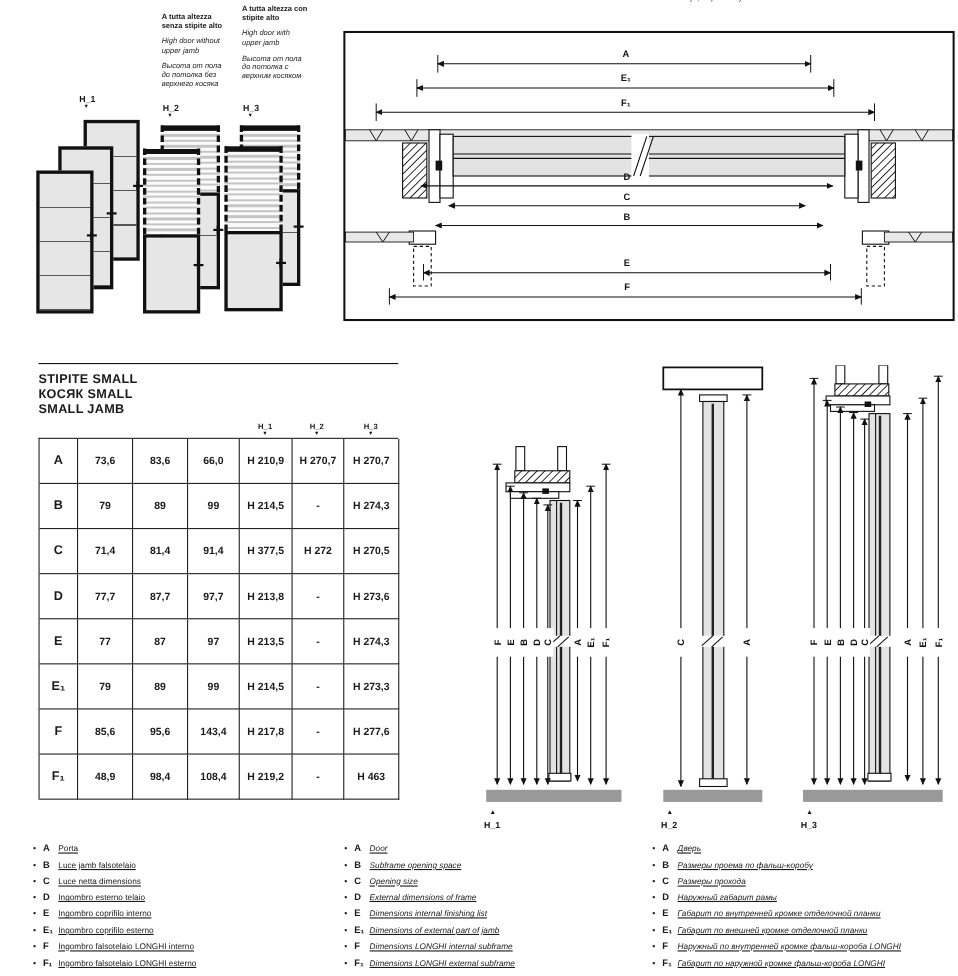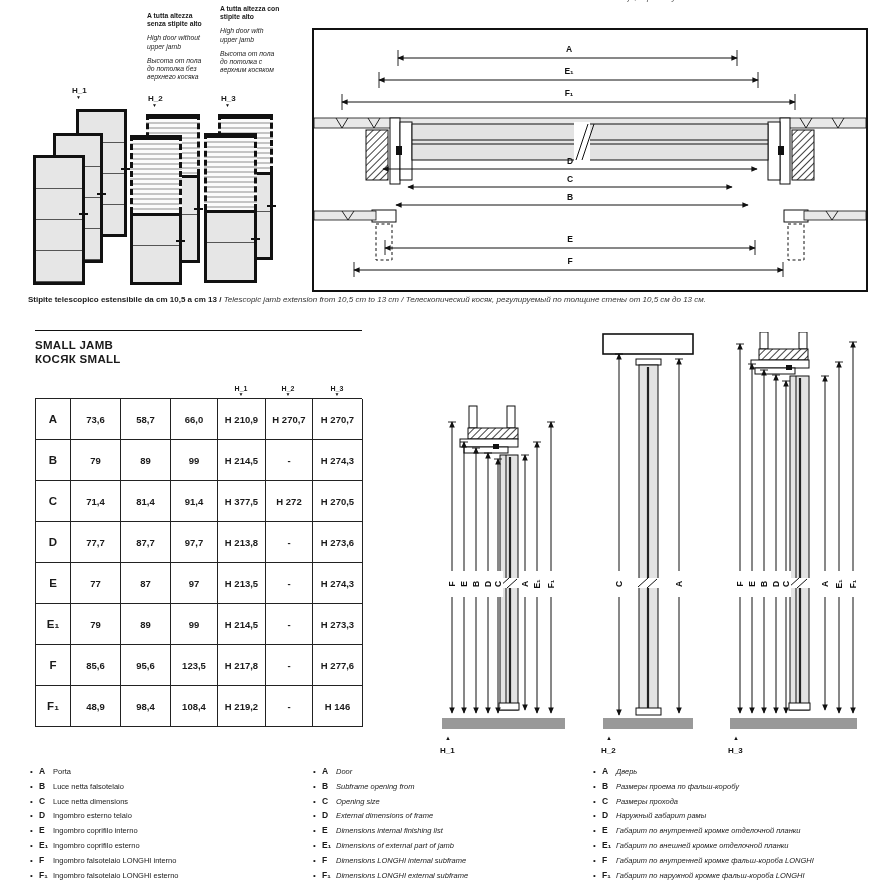--- a/index.html
+++ b/index.html
@@ -47,21 +47,21 @@
           border-left:1px solid #222;border-top:1px solid #222;}
   .t-cell{border-right:1px solid #222;border-bottom:1px solid #222;display:flex;align-items:center;justify-content:center;
           font-size:9.5px;font-weight:bold;}
   .t-label{font-size:11.5px;}
 
   
   .legend{top:766px;width:272px;font-size:7.5px;}
   .li{display:flex;align-items:baseline;height:14.8px;}
   .li .bullet{width:9px;font-size:8px;}
   .li .k{width:14px;font-weight:bold;font-size:8.5px;font-style:normal;}
-  .li .v{flex:1;white-space:nowrap;}
+  .li .v{flex:1;white-space:nowrap;text-decoration:underline;}
   .leg-en .v,.leg-ru .v{font-style:italic;}
 
   
   svg text{font-family:"Liberation Sans","DejaVu Sans",sans-serif;}
   .dimline{stroke:#111;stroke-width:1;}
   .tick{stroke:#111;stroke-width:0.9;}
   .dimtxt{font-size:8.5px;font-weight:bold;fill:#111;}
   .ln{stroke:#111;fill:none;}
   .wh{fill:#fff;stroke:#111;}
   .gray{fill:#e3e3e3;stroke:#111;}
@@ -220,45 +220,43 @@
       <text class="dimtxt" x="258" y="214" text-anchor="middle">E</text>
     </g>
     <g>
       <line class="tick" x1="42" y1="234" x2="42" y2="249"></line>
         <line class="tick" x1="471" y1="234" x2="471" y2="249"></line>
       <line class="dimline" x1="42" y1="242" x2="471" y2="242" marker-start="url(#arH)" marker-end="url(#arH)"></line>
       <text class="dimtxt" x="258" y="236" text-anchor="middle">F</text>
     </g>
   </svg>
 
-  <div class="abs caption">
-    <span class="cap-b">Stipite telescopico estensibile da cm 10,5 a cm 13 / </span><span class="cap-i">Telescopic jamb extension from 10,5 cm to 13 cm / Телескопический косяк, регулируемый по толщине стены от 10,5 см до 13 см.</span>
-  </div>
 
   <div class="abs table">
     <div class="t-head">
+      <div class="t-title">STIPITE SMALL</div>
+      <div class="t-title">КОСЯК SMALL</div>
       <div class="t-title">SMALL JAMB</div>
-      <div class="t-title">КОСЯК SMALL</div>
       <div class="t-colh" style="left:206px;">
         <span>H_1</span>
         <span class="tri">▼</span>
       </div>
       <div class="t-colh" style="left:253px;">
         <span>H_2</span>
         <span class="tri">▼</span>
       </div>
       <div class="t-colh" style="left:302px;">
         <span>H_3</span>
         <span class="tri">▼</span>
       </div>
     </div>
     <div class="t-grid">
       <div class="t-cell t-label">A</div>
       <div class="t-cell">73,6</div>
-      <div class="t-cell">58,7</div>
+      <div class="t-cell">83,6</div>
       <div class="t-cell">66,0</div>
       <div class="t-cell">H 210,9</div>
       <div class="t-cell">H 270,7</div>
       <div class="t-cell">H 270,7</div>
 
       <div class="t-cell t-label">B</div>
       <div class="t-cell">79</div>
       <div class="t-cell">89</div>
       <div class="t-cell">99</div>
       <div class="t-cell">H 214,5</div>
@@ -293,32 +291,32 @@
       <div class="t-cell">79</div>
       <div class="t-cell">89</div>
       <div class="t-cell">99</div>
       <div class="t-cell">H 214,5</div>
       <div class="t-cell">-</div>
       <div class="t-cell">H 273,3</div>
 
       <div class="t-cell t-label">F</div>
       <div class="t-cell">85,6</div>
       <div class="t-cell">95,6</div>
-      <div class="t-cell">123,5</div>
+      <div class="t-cell">143,4</div>
       <div class="t-cell">H 217,8</div>
       <div class="t-cell">-</div>
       <div class="t-cell">H 277,6</div>
 
       <div class="t-cell t-label">F₁</div>
       <div class="t-cell">48,9</div>
       <div class="t-cell">98,4</div>
       <div class="t-cell">108,4</div>
       <div class="t-cell">H 219,2</div>
       <div class="t-cell">-</div>
-      <div class="t-cell">H 146</div>
+      <div class="t-cell">H 463</div>
     </div>
   </div>
 
   <svg class="abs" style="left:400px;top:332px;" width="470" height="430" viewBox="0 0 470 430">
     <defs>
       <pattern id="hatch2" width="5" height="5" patternUnits="userSpaceOnUse" patternTransform="rotate(45)">
         <rect width="5" height="5" fill="#fff"></rect>
           <line x1="0" y1="0" x2="0" y2="5" stroke="#111" stroke-width="1.6"></line>
       </pattern>
       <marker id="arV" viewBox="0 0 10 10" refX="8" refY="5" markerWidth="7" markerHeight="7" orient="auto-start-reverse">
@@ -474,21 +472,21 @@
 
   <div class="abs legend leg-it" style="left:30px;">
     <div class="li">
         <span class="bullet">•</span>
         <span class="k">A</span>
         <span class="v">Porta</span>
       </div>
     <div class="li">
         <span class="bullet">•</span>
         <span class="k">B</span>
-        <span class="v">Luce netta falsotelaio</span>
+        <span class="v">Luce jamb falsotelaio</span>
       </div>
     <div class="li">
         <span class="bullet">•</span>
         <span class="k">C</span>
         <span class="v">Luce netta dimensions</span>
       </div>
     <div class="li">
         <span class="bullet">•</span>
         <span class="k">D</span>
         <span class="v">Ingombro esterno telaio</span>
@@ -517,21 +515,21 @@
 
   <div class="abs legend leg-en" style="left:313px;">
     <div class="li">
         <span class="bullet">•</span>
         <span class="k">A</span>
         <span class="v">Door</span>
       </div>
     <div class="li">
         <span class="bullet">•</span>
         <span class="k">B</span>
-        <span class="v">Subframe opening from</span>
+        <span class="v">Subframe opening space</span>
       </div>
     <div class="li">
         <span class="bullet">•</span>
         <span class="k">C</span>
         <span class="v">Opening size</span>
       </div>
     <div class="li">
         <span class="bullet">•</span>
         <span class="k">D</span>
         <span class="v">External dimensions of frame</span>
@@ -585,21 +583,21 @@
         <span class="v">Габарит по внутренней кромке отделочной планки</span>
       </div>
     <div class="li">
         <span class="bullet">•</span>
         <span class="k">E₁</span>
         <span class="v">Габарит по внешней кромке отделочной планки</span>
       </div>
     <div class="li">
         <span class="bullet">•</span>
         <span class="k">F</span>
-        <span class="v">Габарит по внутренней кромке фальш-короба LONGHI</span>
+        <span class="v">Наружный по внутренней кромке фальш-короба LONGHI</span>
       </div>
     <div class="li">
         <span class="bullet">•</span>
         <span class="k">F₁</span>
         <span class="v">Габарит по наружной кромке фальш-короба LONGHI</span>
       </div>
   </div>
 
 </div>
 

